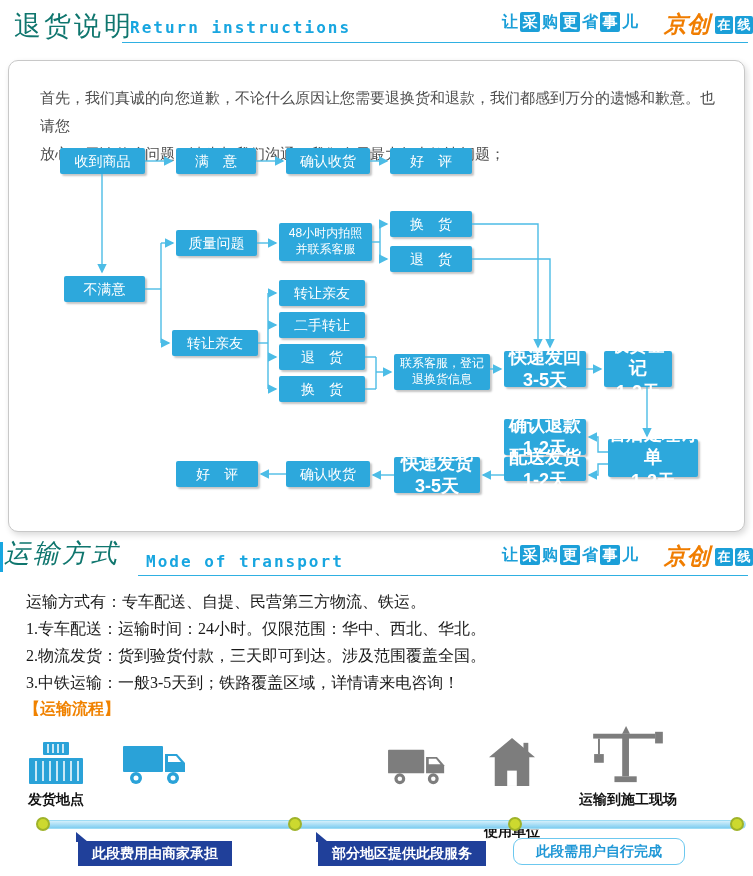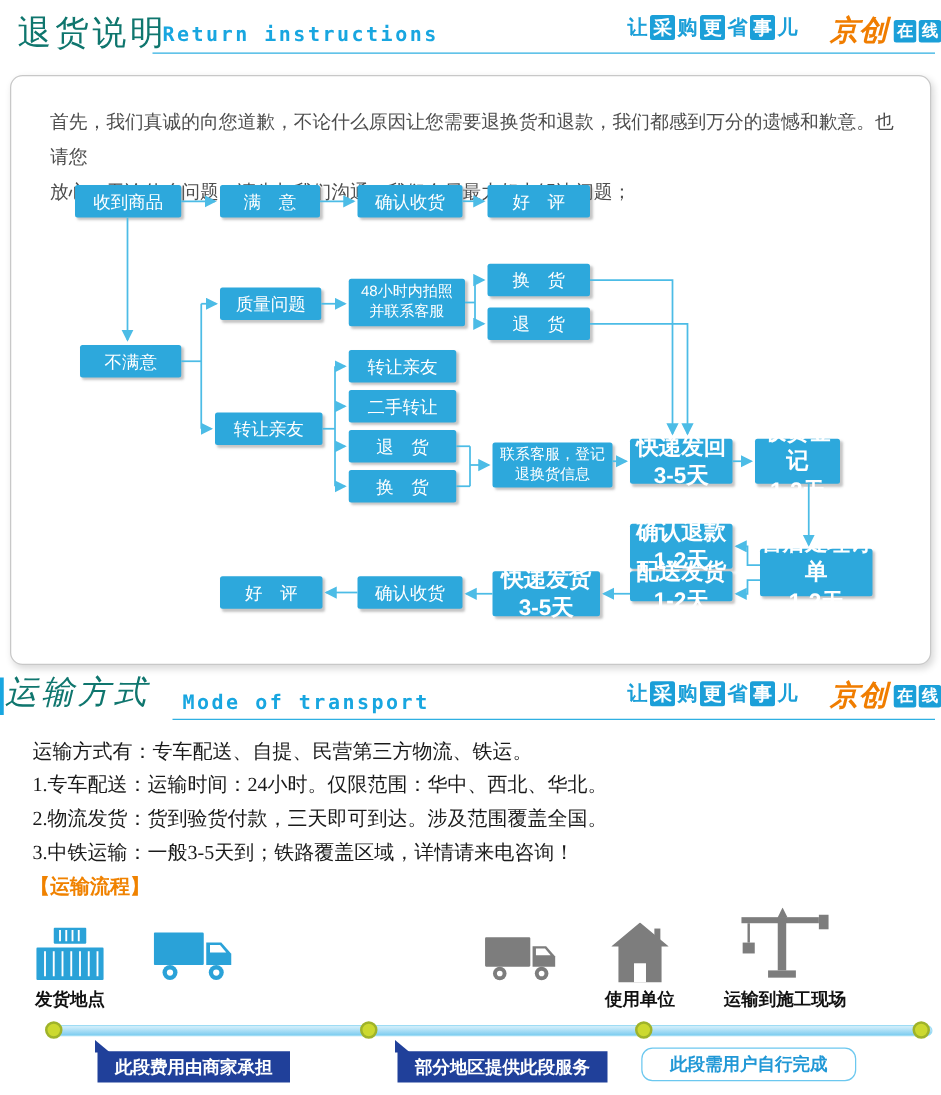--- a/index.html
+++ b/index.html
@@ -241,21 +241,21 @@
           <circle cx="13" cy="34" r="6"></circle>
             <circle cx="50" cy="34" r="6"></circle>
         </g>
         <path d="M45,12 h8 l5,6 h-13 z" fill="#fff"></path>
         <circle cx="13" cy="34" r="2.5" fill="#fff"></circle>
           <circle cx="50" cy="34" r="2.5" fill="#fff"></circle>
       </svg>
     </div>
   </div>
 
-  <div class="station icon-gray" style="left:472px;width:80px;">
+  <div class="station icon-gray" style="left:472px;width:80px;gap:32px;">
     <div class="icon-wrap">
       <svg viewBox="0 0 48 50" width="46" height="48">
         <rect x="36" y="5" width="5" height="10" fill="currentColor"></rect>
         <path fill="currentColor" d="M24,0 L48,20 L42,20 L42,50 L6,50 L6,20 L0,20 Z"></path>
         <rect x="19" y="34" width="10" height="16" fill="#fff"></rect>
       </svg>
     </div>
     <div class="lbl">使用单位</div>
   </div>
 

